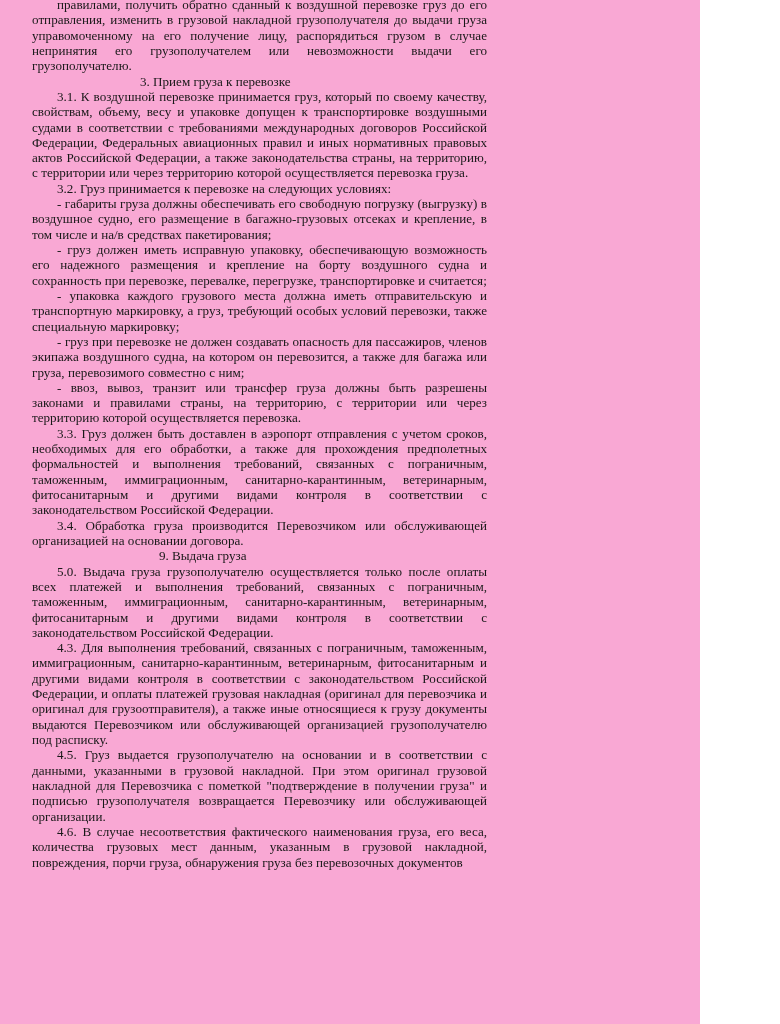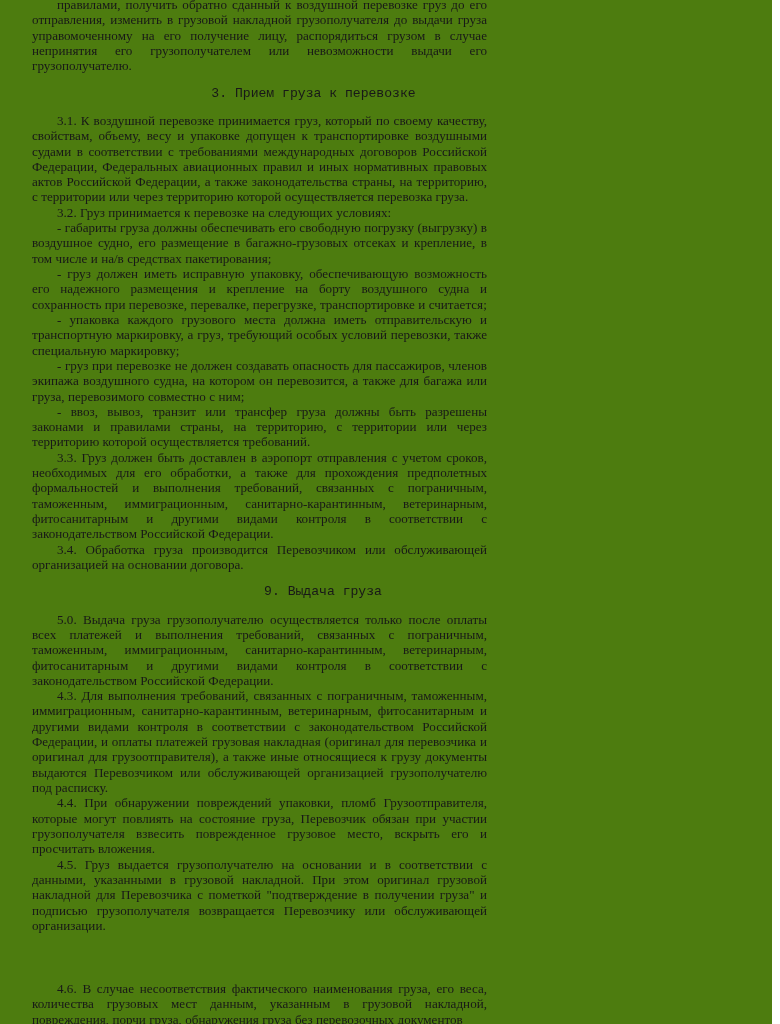--- a/index.html
+++ b/index.html
@@ -10,73 +10,71 @@
   }
   body {
     width: 780px;
     height: 1024px;
     overflow: hidden;
     font-family: "Liberation Serif", "DejaVu Serif", serif;
     color: #181818;
   }
   #page {
     position: relative;
-    width: 772px;
+    width: 700px;
     height: 1024px;
-    background: #4d7c0f;
+    background: #f9a8d4;
   }
   #text-column {
     position: absolute;
     left: 32px;
     top: -3px;
     width: 455px;
   }
   p.para {
     margin: 0;
     padding: 0;
     font-size: 13.1px;
     line-height: 15.32px;
     text-align: justify;
     text-justify: inter-word;
     text-indent: 25px;
     letter-spacing: 0.01px;
     word-spacing: 0.1px;
     -webkit-font-smoothing: antialiased;
   }
   p.heading {
-    margin: 12px;
+    margin: 0;
     padding: 0;
     font-size: 13.1px;
     line-height: 15.32px;
-    text-align: center;
+    text-align: left;
     text-indent: 0;
-    font-family: Liberation Mono, monospace;
   }
   p.heading.h3 { padding-left: 108px; }
   p.heading.h4 { padding-left: 127px; }
   
-  p.para:last-child { text-align: justify; margin-top: 48px; }
+  p.para:last-child { text-align: justify; }
 </style>
 </head>
 <body>
 
 <div id="page">
   <div id="text-column">
 
   <p class="para">правилами, получить обратно сданный к воздушной  перевозке  груз  до  его отправления, изменить в  грузовой  накладной  грузополучателя  до  выдачи груза управомоченному на  его  получение  лицу,  распорядиться  грузом  в случае  непринятия  его  грузополучателем  или  невозможности  выдачи  его грузополучателю.</p>
       <p class="heading h3">3. Прием груза к перевозке</p>
       <p class="para">3.1. К воздушной перевозке  принимается  груз,  который  по  своему качеству, свойствам, объему, весу и упаковке допущен  к  транспортировке воздушными судами в соответствии с требованиями  международных  договоров Российской Федерации, Федеральных авиационных правил и  иных  нормативных правовых актов Российской Федерации, а также законодательства  страны, на территорию, с территории  или  через  территорию  которой  осуществляется перевозка груза.</p>
       <p class="para">3.2. Груз принимается к перевозке на следующих условиях:</p>
       <p class="para">- габариты  груза  должны  обеспечивать  его  свободную  погрузку (выгрузку) в воздушное судно, его размещение в багажно-грузовых отсеках и крепление, в том числе и на/в средствах пакетирования;</p>
       <p class="para">- груз должен иметь исправную упаковку, обеспечивающую  возможность его  надежного  размещения  и  крепление  на  борту  воздушного  судна  и сохранность  при  перевозке,  перевалке,  перегрузке,  транспортировке  и считается;</p>
       <p class="para">- упаковка каждого грузового места должна иметь  отправительскую  и транспортную маркировку, а  груз,  требующий  особых  условий  перевозки, также специальную маркировку;</p>
       <p class="para">- груз при перевозке не должен создавать опасность для  пассажиров, членов экипажа воздушного судна, на котором он перевозится, а  также  для багажа или груза, перевозимого совместно с ним;</p>
-      <p class="para">- ввоз, вывоз, транзит или трансфер груза  должны  быть  разрешены законами и правилами  страны,  на  территорию,  с  территории  или  через территорию которой осуществляется требований.</p>
+      <p class="para">- ввоз, вывоз, транзит или трансфер груза  должны  быть  разрешены законами и правилами  страны,  на  территорию,  с  территории  или  через территорию которой осуществляется перевозка.</p>
       <p class="para">3.3. Груз должен быть доставлен в  аэропорт  отправления  с  учетом сроков,  необходимых  для  его обработки, а также  для  прохождения предполетных  формальностей  и  выполнения  требований,  связанных  с пограничным,    таможенным,    иммиграционным,    санитарно-карантинным, ветеринарным, фитосанитарным и другими видами контроля в  соответствии  с законодательством Российской Федерации.</p>
       <p class="para">3.4. Обработка груза производится  Перевозчиком  или  обслуживающей организацией на основании договора.</p>
       <p class="heading h4">9. Выдача груза</p>
       <p class="para">5.0. Выдача  груза грузополучателю  осуществляется  только  после оплаты всех платежей и выполнения требований,  связанных  с  пограничным, таможенным,  иммиграционным,  санитарно-карантинным,  ветеринарным, фитосанитарным  и  другими  видами  контроля  в  соответствии  с законодательством Российской Федерации.</p>
       <p class="para">4.3. Для выполнения  требований,  связанных  с  пограничным, таможенным,  иммиграционным,  санитарно-карантинным,  ветеринарным, фитосанитарным  и  другими  видами  контроля  в  соответствии  с законодательством  Российской  Федерации, и оплаты платежей грузовая накладная (оригинал для перевозчика и оригинал для  грузоотправителя),  а также  иные  относящиеся  к  грузу  документы  выдаются  Перевозчиком или обслуживающей организацией грузополучателю под расписку.</p>
-      <p class="para">4.4. При обнаружении повреждений упаковки, пломб  Грузоотправителя, которые могут повлиять на состояние груза, Перевозчик обязан при  участии грузополучателя взвесить  поврежденное  грузовое  место,  вскрыть  его  и просчитать вложения.</p>
       <p class="para">4.5. Груз выдается грузополучателю на основании и в  соответствии с данными, указанными в грузовой  накладной.  При  этом  оригинал  грузовой накладной для Перевозчика с пометкой "подтверждение в получении груза"  и подписью  грузополучателя  возвращается  Перевозчику  или  обслуживающей организации.</p>
       <p class="para">4.6. В случае несоответствия фактического наименования  груза,  его веса, количества грузовых мест данным, указанным  в  грузовой  накладной, повреждения, порчи груза, обнаружения груза без  перевозочных  документов</p>
     </div>
 </div>
 
 </body></html>

